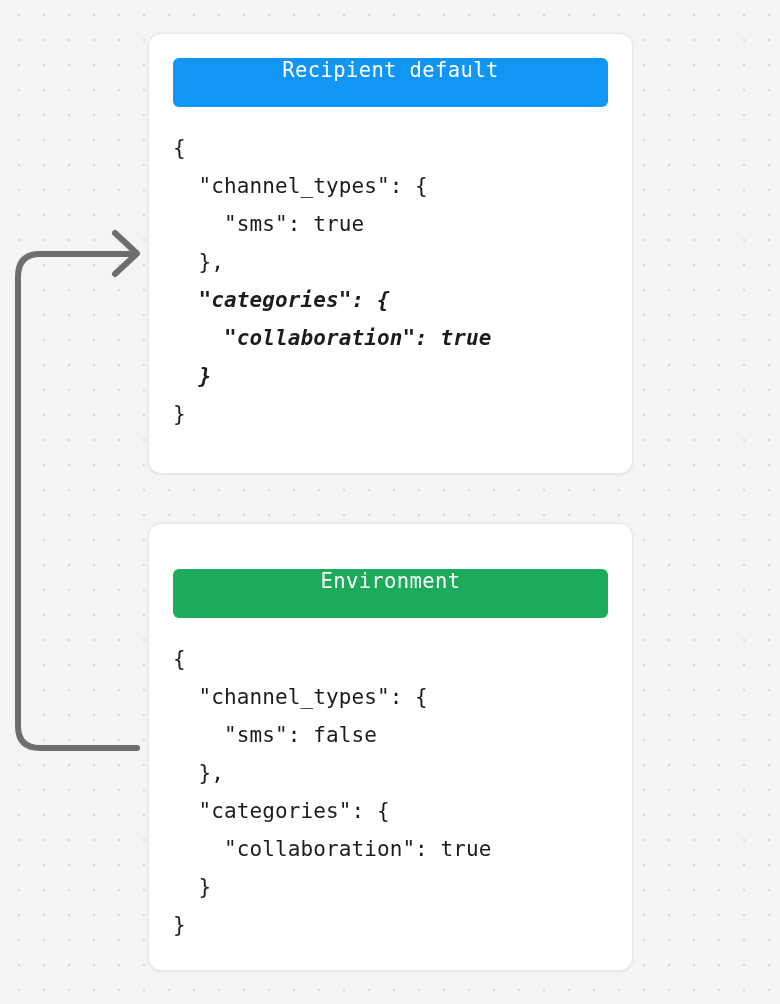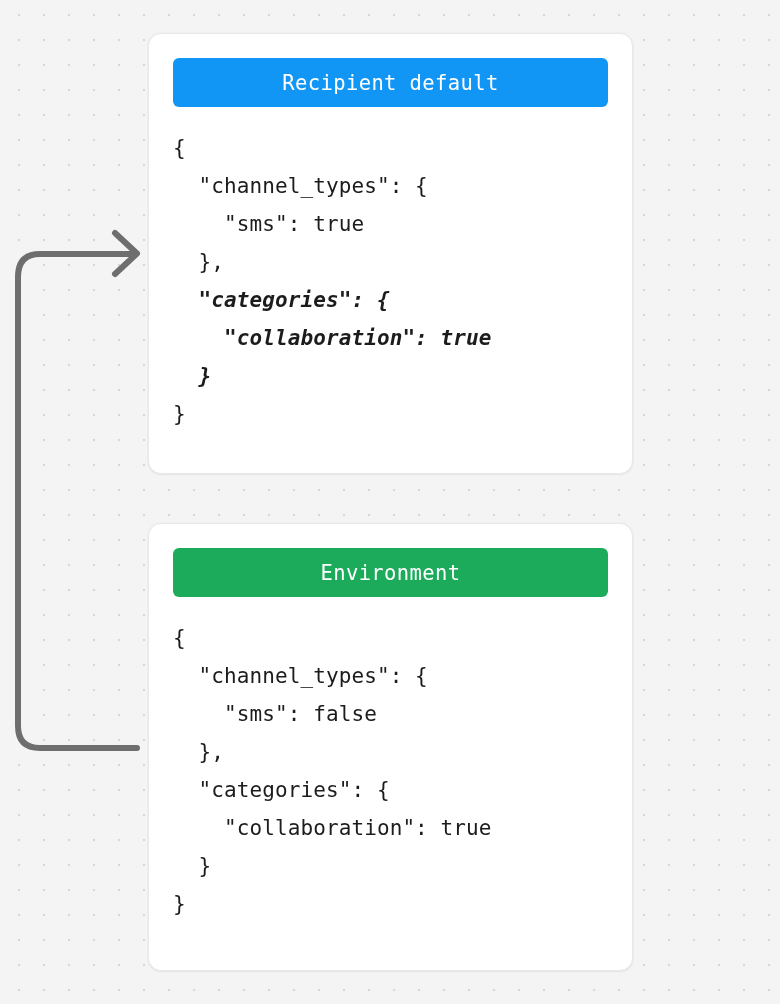--- a/index.html
+++ b/index.html
@@ -46,21 +46,21 @@
     box-shadow: 0 1px 2px rgba(0,0,0,0.055), 0 0 0 1px rgba(0,0,0,0.015);
     padding: 24px;
   }
   #card-recipient { top: 33px; height: 441px; }
   #card-environment { top: 523px; height: 448px; }
 
   .card-header {
     height: 49px;
     border-radius: 6px;
     display: flex;
-    align-items: center;
+    align-items: flex-start;
     justify-content: center;
     color: #ffffff;
     font-family: "DejaVu Sans Mono", monospace;
     font-size: 20.5px;
     letter-spacing: 0.4px;
     font-weight: 400;
     user-select: none;
   }
   #header-recipient { background: #1296f5; }
   #header-environment { background: #1bab5a; }
@@ -91,19 +91,19 @@
   </svg>
 
   <div class="card" id="card-recipient">
     <div class="card-header" id="header-recipient" style="background: rgb(18, 150, 245);">
       <span>Recipient default</span>
     </div>
     <div class="json-body" id="json-recipient"><div class="json-line">{</div><div class="json-line">  "channel_types": {</div><div class="json-line">    "sms": true</div><div class="json-line">  },</div><div class="json-line emph">  "categories": {</div><div class="json-line emph">    "collaboration": true</div><div class="json-line emph">  }</div><div class="json-line">}</div></div>
   </div>
 
   <div class="card" id="card-environment">
-    <div class="card-header" id="header-environment" style="background: rgb(27, 171, 90);">
+    <div class="card-header" id="header-environment" style="background: rgb(27, 171, 90); margin-top: 21px;">
       <span>Environment</span>
     </div>
     <div class="json-body" id="json-environment"><div class="json-line">{</div><div class="json-line">  "channel_types": {</div><div class="json-line">    "sms": false</div><div class="json-line">  },</div><div class="json-line">  "categories": {</div><div class="json-line">    "collaboration": true</div><div class="json-line">  }</div><div class="json-line">}</div></div>
   </div>
 
 </div>
 
 </body></html>

